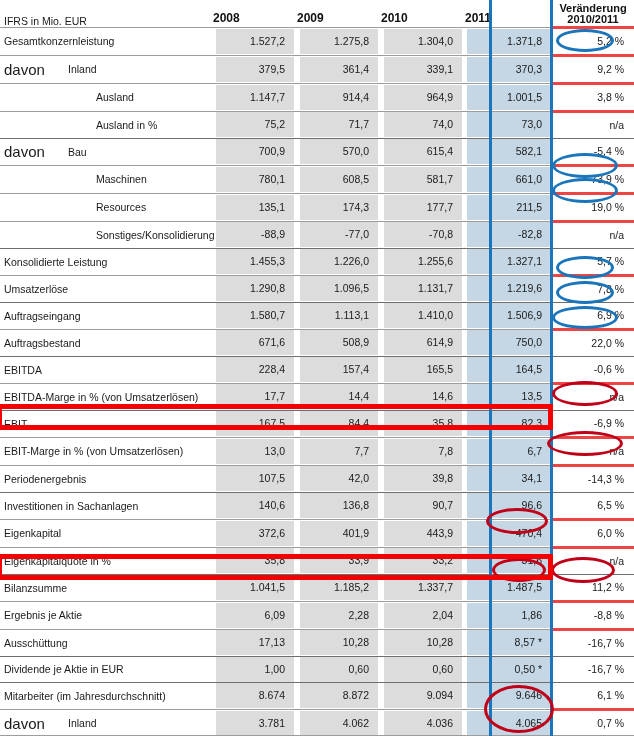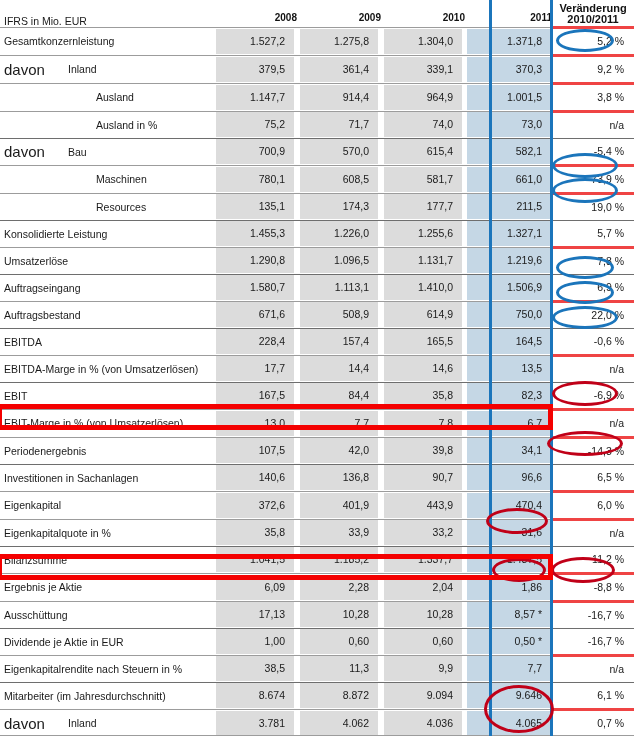--- a/index.html
+++ b/index.html
@@ -107,23 +107,23 @@
   }
 
   
   tr.hdr td {
     border-top: none;
     background: #ffffff;
     vertical-align: bottom;
   }
   .hdr-title { font-size: 10.5px; color: #1a1a1a; padding-left: 4px; }
   .hdr-yr {
-    text-align: right;
+    text-align: left;
     font-weight: bold;
-    font-size: 10px;
+    font-size: 12px;
     height: 26px;
     line-height: 34px;
     color: #111;
   }
   .hdr-chg {
     text-align: center;
     font-weight: bold;
     font-size: 11px;
     line-height: 11.5px;
     color: #111;
@@ -355,20 +355,43 @@
           <td class="num">
             <div class="cellbox">177,7</div>
           </td>
           <td class="num hl">
             <div class="cellbox">211,5</div>
           </td>
           <td class="chg">
             <div class="cellbox">19,0 %</div>
           </td>
         </tr>
+        <tr>
+          <td class="lbl ind2">
+            <div class="lbl-inner">
+              <span class="lbl-pre"></span>
+              <span class="lbl-txt">Sonstiges/Konsolidierung</span>
+            </div>
+          </td>
+          <td class="num">
+            <div class="cellbox">-88,9</div>
+          </td>
+          <td class="num">
+            <div class="cellbox">-77,0</div>
+          </td>
+          <td class="num">
+            <div class="cellbox">-70,8</div>
+          </td>
+          <td class="num hl">
+            <div class="cellbox">-82,8</div>
+          </td>
+          <td class="chg">
+            <div class="cellbox">n/a</div>
+          </td>
+        </tr>
         <tr class="sep-lite">
           <td class="lbl ind0">
             <div class="lbl-inner">
               <span class="lbl-txt">Konsolidierte Leistung</span>
             </div>
           </td>
           <td class="num">
             <div class="cellbox">1.455,3</div>
           </td>
           <td class="num">
@@ -705,42 +728,20 @@
             <div class="cellbox">0,60</div>
           </td>
           <td class="num">
             <div class="cellbox">0,60</div>
           </td>
           <td class="num hl">
             <div class="cellbox">0,50 *</div>
           </td>
           <td class="chg">
             <div class="cellbox">-16,7 %</div>
-          </td>
-        </tr>
-        <tr>
-          <td class="lbl ind0">
-            <div class="lbl-inner">
-              <span class="lbl-txt">Eigenkapitalrendite nach Steuern in %</span>
-            </div>
-          </td>
-          <td class="num">
-            <div class="cellbox">38,5</div>
-          </td>
-          <td class="num">
-            <div class="cellbox">11,3</div>
-          </td>
-          <td class="num">
-            <div class="cellbox">9,9</div>
-          </td>
-          <td class="num hl">
-            <div class="cellbox">7,7</div>
-          </td>
-          <td class="chg">
-            <div class="cellbox">n/a</div>
           </td>
         </tr>
         <tr class="sep-lite">
           <td class="lbl ind0">
             <div class="lbl-inner">
               <span class="lbl-txt">Mitarbeiter (im Jahresdurchschnitt)</span>
             </div>
           </td>
           <td class="num">
             <div class="cellbox">8.674</div>

